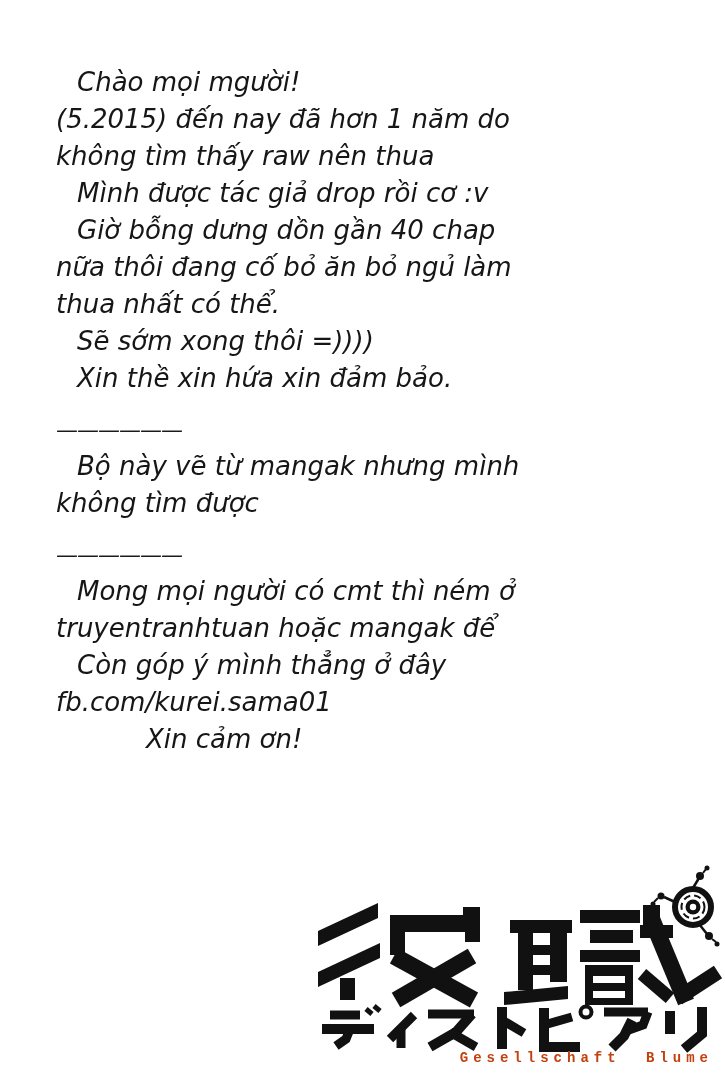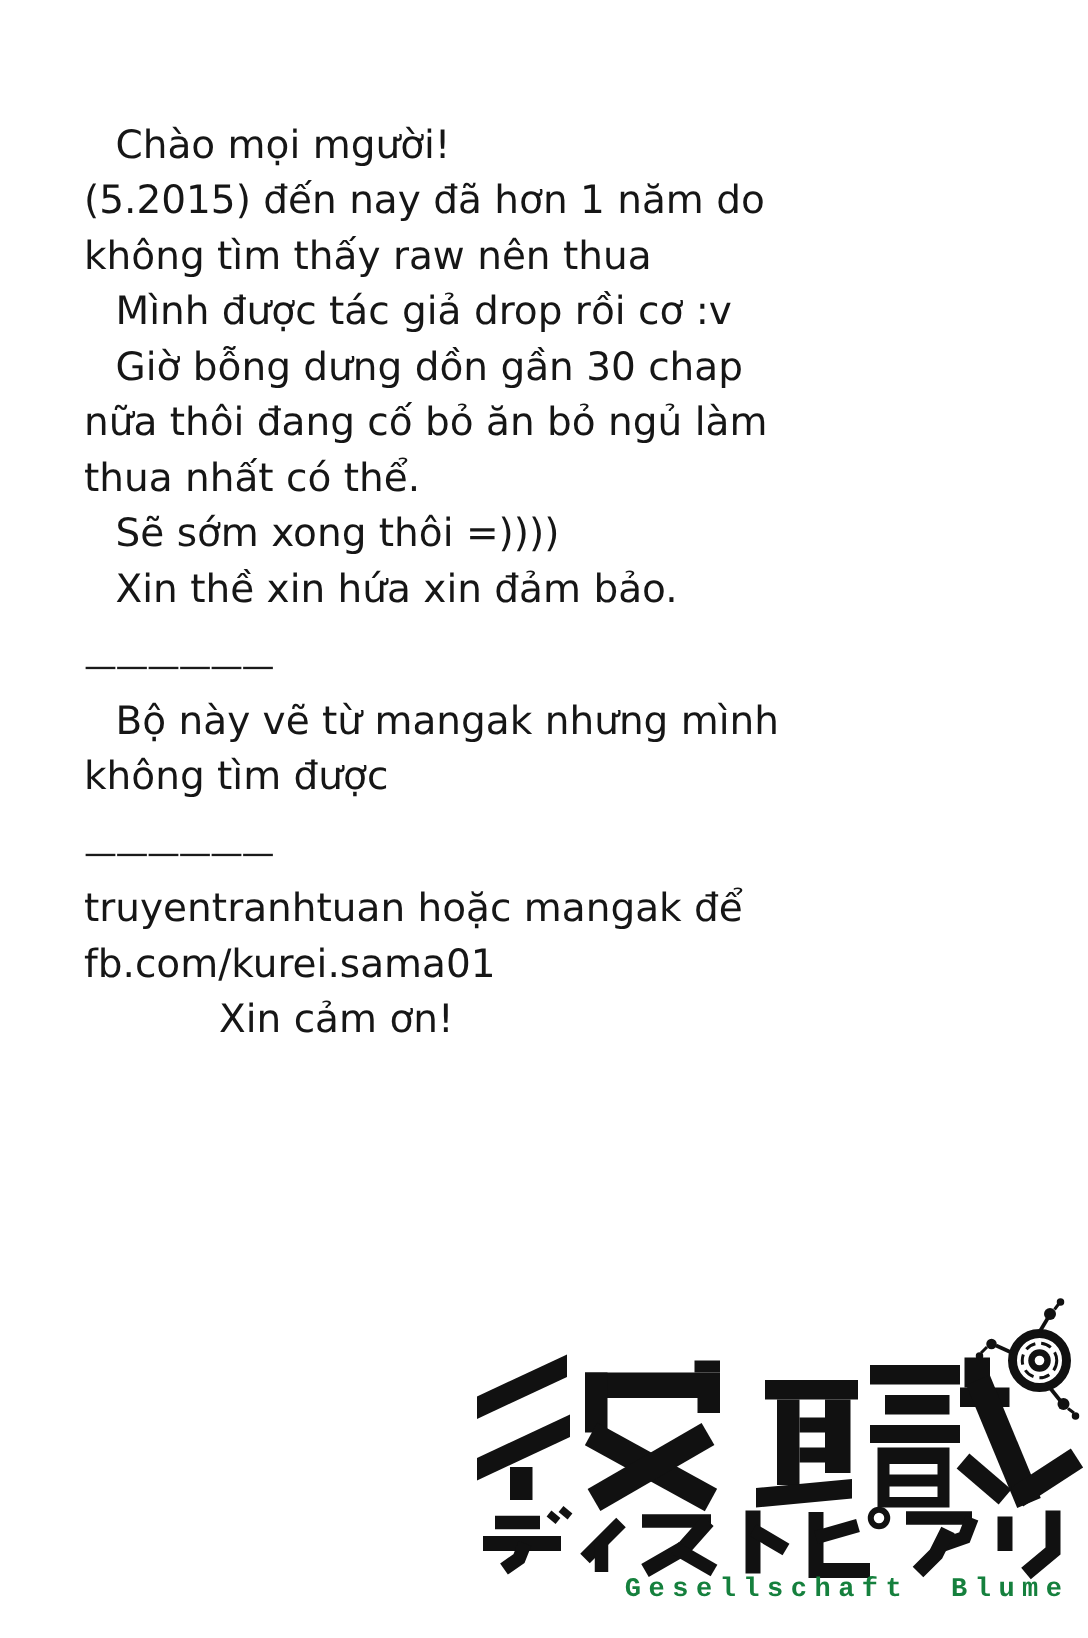--- a/index.html
+++ b/index.html
@@ -5,64 +5,67 @@
   html,body{margin:0;padding:0;}
   body{
     width:725px;height:1092px;position:relative;overflow:hidden;
     background:#ffffff;
     font-family:"DejaVu Sans",sans-serif;
     color:#161616;
   }
   .page{position:absolute;inset:0;background:#ffffff;}
   
   .notes{
-    position:absolute;left:56px;top:79px;right:30px;
+    position:absolute;left:56px;top:64px;right:30px;
     font-size:26px;line-height:37px;
     letter-spacing:0px;
+    font-style:italic;
   }
   .note-line{white-space:nowrap;height:37px;}
   .note-line.ind1{padding-left:21px;}
   .note-line.ind3{padding-left:90px;}
   .note-line.divider{
     margin-top:14px;
     font-size:22px;letter-spacing:-1px;color:#1a1a1a;
   }
   
   .logo{position:absolute;left:318px;top:862px;width:407px;height:208px;}
   .logo svg{display:block;}
   .subtitle{
     position:absolute;right:12px;top:1050px;
     font-family:"Liberation Mono",monospace;
-    font-weight:bold;font-size:18px;letter-spacing:5px;word-spacing:12px;
-    color:#15803d;white-space:nowrap;
+    font-weight:bold;font-size:14px;letter-spacing:5px;word-spacing:12px;
+    color:#c2410c;white-space:nowrap;
   }
   .sr{position:absolute;width:1px;height:1px;overflow:hidden;clip:rect(0 0 0 0);white-space:nowrap;}
   .ink{fill:#111111;}
   .ink-s{stroke:#111111;fill:none;}
 </style>
 </head>
 <body>
 
 <div class="page">
 
   <div class="notes">
       <div class="note-line ind1">Chào mọi mgười!</div>
       <div class="note-line ind0">(5.2015) đến nay đã hơn 1 năm do</div>
       <div class="note-line ind0">không tìm thấy raw nên thua</div>
       <div class="note-line ind1">Mình được tác giả drop rồi cơ :v</div>
-      <div class="note-line ind1">Giờ bỗng dưng dồn gần 30 chap</div>
+      <div class="note-line ind1">Giờ bỗng dưng dồn gần 40 chap</div>
       <div class="note-line ind0">nữa thôi đang cố bỏ ăn bỏ ngủ làm</div>
       <div class="note-line ind0">thua nhất có thể.</div>
       <div class="note-line ind1">Sẽ sớm xong thôi =))))</div>
       <div class="note-line ind1">Xin thề xin hứa xin đảm bảo.</div>
       <div class="note-line divider ind0">——————</div>
       <div class="note-line ind1">Bộ này vẽ từ mangak nhưng mình</div>
       <div class="note-line ind0">không tìm được</div>
       <div class="note-line divider ind0">——————</div>
+      <div class="note-line ind1">Mong mọi người có cmt thì ném ở</div>
       <div class="note-line ind0">truyentranhtuan hoặc mangak để</div>
+      <div class="note-line ind1">Còn góp ý mình thẳng ở đây</div>
       <div class="note-line ind0">fb.com/kurei.sama01</div>
       <div class="note-line ind3">Xin cảm ơn!</div>
     </div>
 
   <div class="logo">
     <span class="sr">役職</span>
     <span class="sr">ディストピアリ</span>
     <svg width="407" height="208" viewBox="0 0 407 208">
 
       <g>

